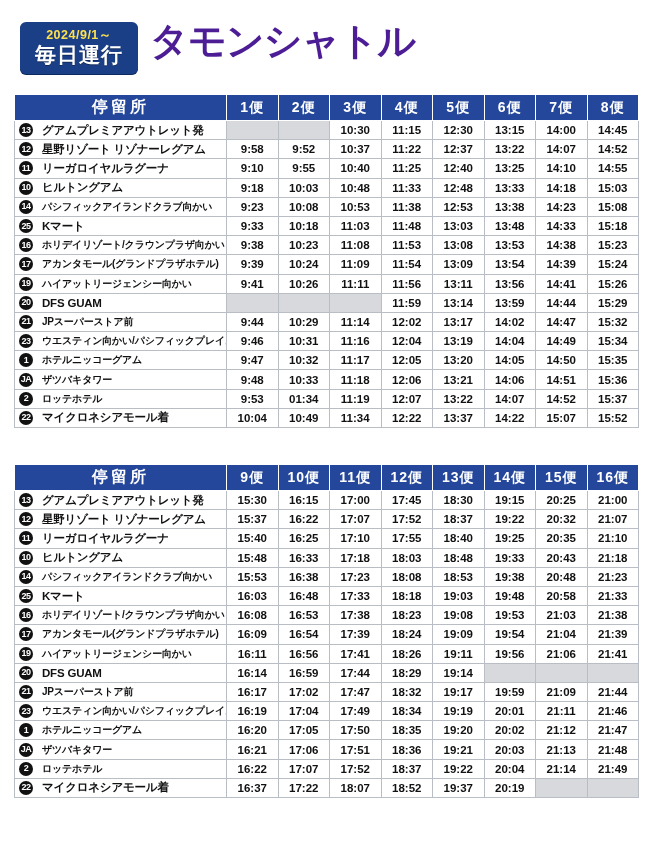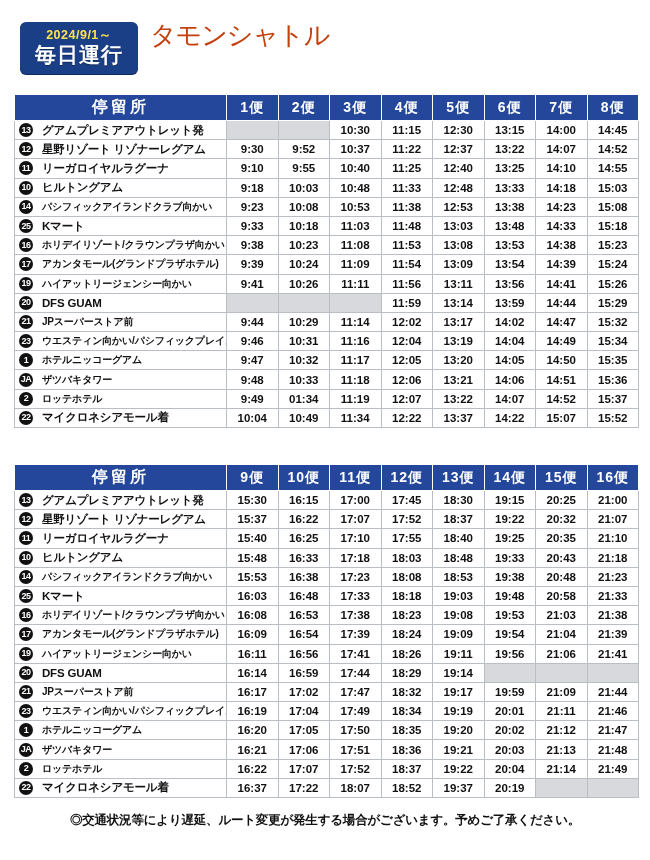--- a/index.html
+++ b/index.html
@@ -49,23 +49,23 @@
   }
   .badge .daily {
     font-size: 21px;
     font-weight: bold;
     color: #ffffff;
     letter-spacing: 1px;
     line-height: 1.15;
     text-shadow: 0 1px 0 #00000055;
   }
   .title {
-    font-size: 26px;
-    font-weight: normal;
-    color: #c2410c;
+    font-size: 38px;
+    font-weight: bold;
+    color: #4c1d95;
     letter-spacing: -1px;
     line-height: 1;
     white-space: nowrap;
     flex: 1;
     padding-left: 2px;
   }
   .direction {
     background: #1a3f87;
     color: #fff;
     font-size: 29px;
@@ -215,21 +215,21 @@
             <td class="time">14:00</td>
             <td class="time">14:45</td>
           </tr>
           <tr>
             <td class="stop">
               <div class="stopcell">
                 <span class="circ">12</span>
                 <span class="stopname big">星野リゾート リゾナーレグアム</span>
               </div>
             </td>
-            <td class="time">9:30</td>
+            <td class="time">9:58</td>
             <td class="time">9:52</td>
             <td class="time">10:37</td>
             <td class="time">11:22</td>
             <td class="time">12:37</td>
             <td class="time">13:22</td>
             <td class="time">14:07</td>
             <td class="time">14:52</td>
           </tr>
           <tr>
             <td class="stop">
@@ -423,21 +423,21 @@
             <td class="time">14:51</td>
             <td class="time">15:36</td>
           </tr>
           <tr>
             <td class="stop">
               <div class="stopcell">
                 <span class="circ">2</span>
                 <span class="stopname">ロッテホテル</span>
               </div>
             </td>
-            <td class="time">9:49</td>
+            <td class="time">9:53</td>
             <td class="time">01:34</td>
             <td class="time">11:19</td>
             <td class="time">12:07</td>
             <td class="time">13:22</td>
             <td class="time">14:07</td>
             <td class="time">14:52</td>
             <td class="time">15:37</td>
           </tr>
           <tr>
             <td class="stop">
@@ -741,15 +741,14 @@
             <td class="time">18:52</td>
             <td class="time">19:37</td>
             <td class="time">20:19</td>
             <td class="empty"></td>
             <td class="empty"></td>
           </tr>
         </tbody>
     </table>
   </div>
 
-  <div class="footnote">◎交通状況等により遅延、ルート変更が発生する場合がございます。予めご了承ください。</div>
 
 </div>
 
 </body></html>

